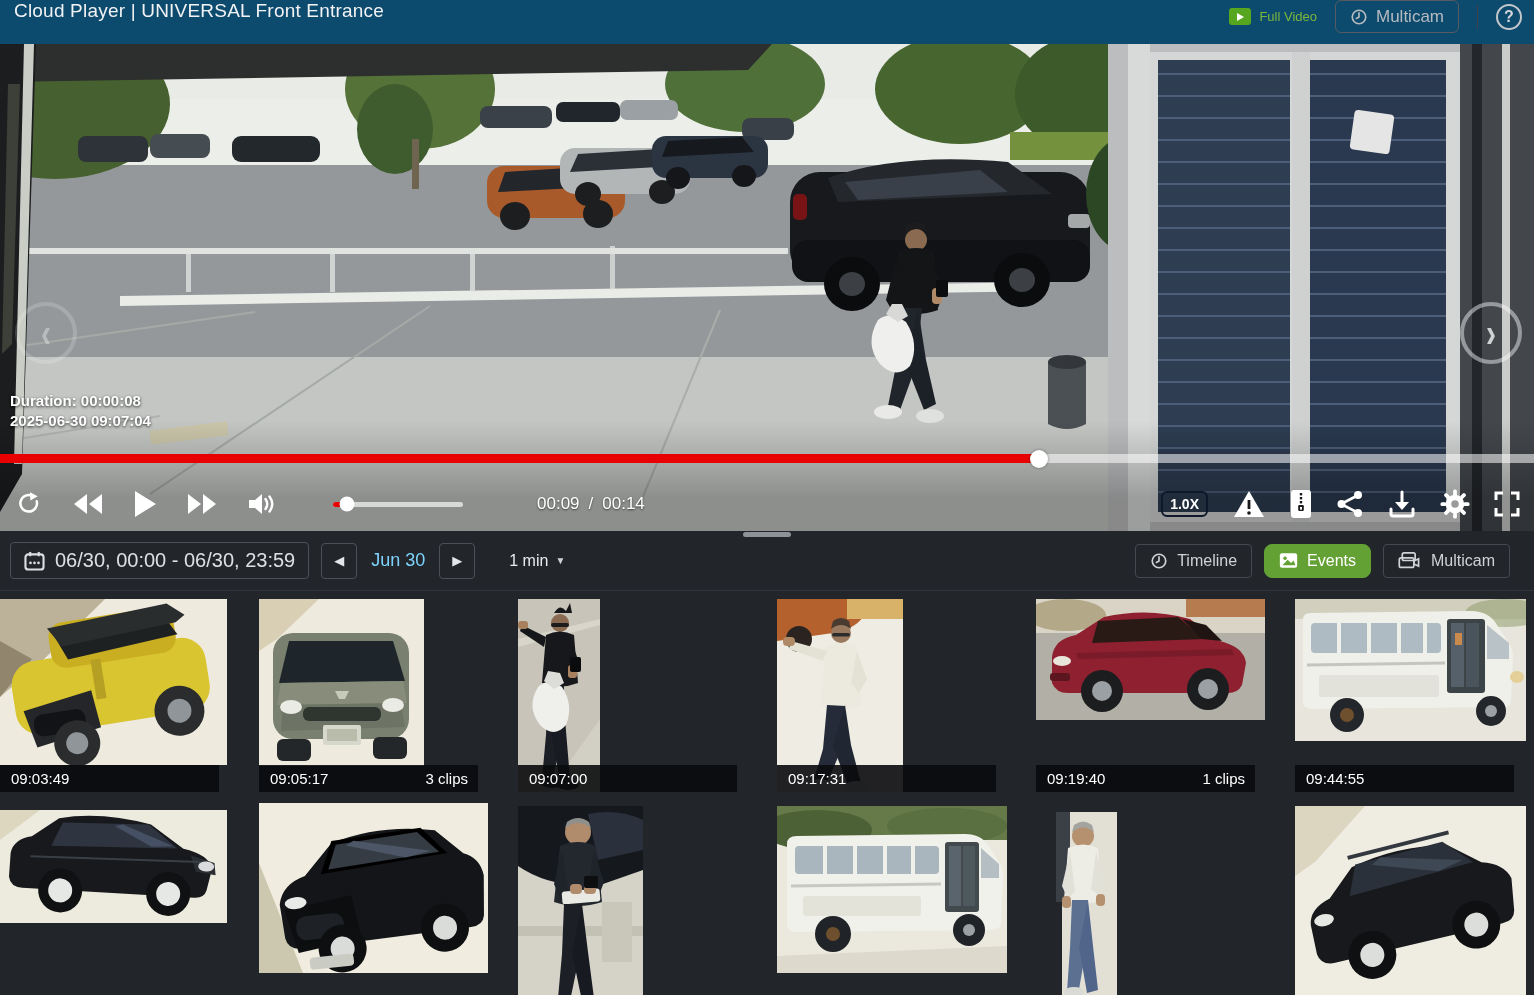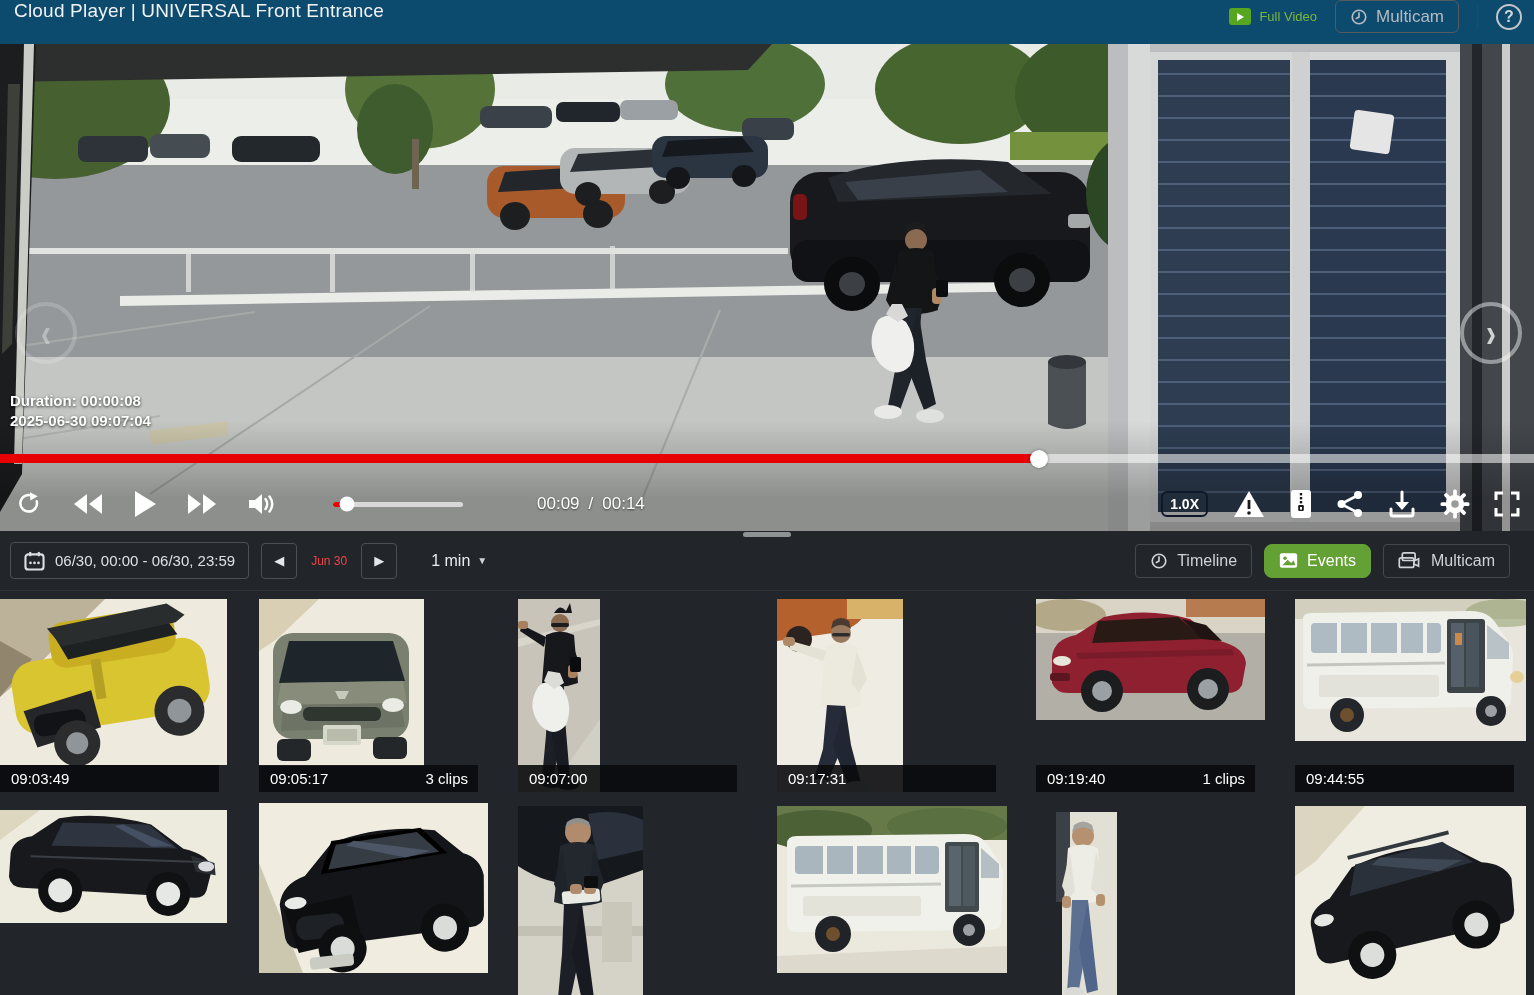--- a/index.html
+++ b/index.html
@@ -41,23 +41,23 @@
   .vol-slider .vfill { position:absolute; left:0; top:0; bottom:0; background:#e80000; border-radius:3px; }
   .vol-slider .vknob { position:absolute; top:50%; width:15px; height:15px; border-radius:50%; background:#fff; transform:translate(-50%,-50%); }
   .time-text { margin-left:30px; font-size:17px; color:#fff; display:flex; gap:9px; text-shadow:0 1px 2px rgba(0,0,0,.6); }
   .controls .rgroup { margin-left:auto; display:flex; align-items:center; gap:24px; }
   .speed-box { border:2px solid #0f172a; border-radius:6px; padding:3px 7px; font-size:14px; font-weight:bold; color:#fff; cursor:pointer; }
 
   
   .toolbar { position:relative; height:60px; background:#22262b; border-bottom:1px solid #31353b; display:flex; align-items:center; }
   .drag-pill { position:absolute; top:1px; left:50%; transform:translateX(-50%); width:48px; height:5px; border-radius:3px; background:#8d9297; cursor:row-resize; }
   .tb-left { display:flex; align-items:center; margin-left:10px; gap:12px; }
-  .btn-box { display:flex; align-items:center; gap:10px; border:1px solid #4a5056; border-radius:4px; height:37px; padding:0 13px; font-size:15px; color:#dde0e3; background:transparent; cursor:pointer; }
+  .btn-box { display:flex; align-items:center; gap:10px; border:1px solid #4a5056; border-radius:4px; height:37px; padding:0 13px; font-size:20px; color:#dde0e3; background:transparent; cursor:pointer; }
   .btn-sq { width:36px; height:36px; display:flex; align-items:center; justify-content:center; border:1px solid #4a5056; border-radius:4px; color:#e4e7e9; font-size:13px; cursor:pointer; background:transparent; }
-  .day-label { font-size:12px; color:#ef4444; padding:0 2px; }
+  .day-label { font-size:18px; color:#7dd3fc; padding:0 2px; }
   .interval { display:flex; align-items:center; gap:7px; margin-left:22px; font-size:16px; color:#e8eaec; cursor:pointer; }
   .interval .caret { font-size:10px; color:#cfd3d6; }
   .tb-right { margin-left:auto; display:flex; align-items:center; gap:12px; margin-right:24px; }
   .btn-green { display:flex; align-items:center; gap:9px; background:#64a134; border:1px solid #64a134; border-radius:8px; height:34px; padding:0 14px; font-size:16px; color:#fff; cursor:pointer; }
   .btn-ghost { display:flex; align-items:center; gap:9px; border:1px solid #44494f; border-radius:4px; height:34px; padding:0 14px; font-size:16px; color:#cfd3d6; background:transparent; cursor:pointer; }
 
   
   .events-section { height:404px; overflow:hidden; padding-top:8px; }
   .grid { display:grid; grid-template-columns:repeat(6,229px); column-gap:30px; row-gap:10px; }
   .cell { position:relative; height:193px; cursor:pointer; }

